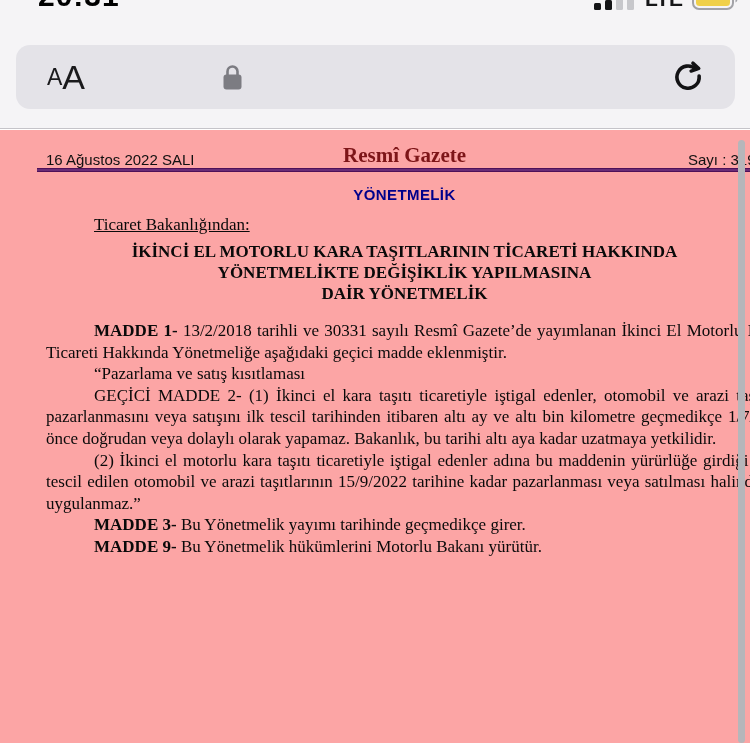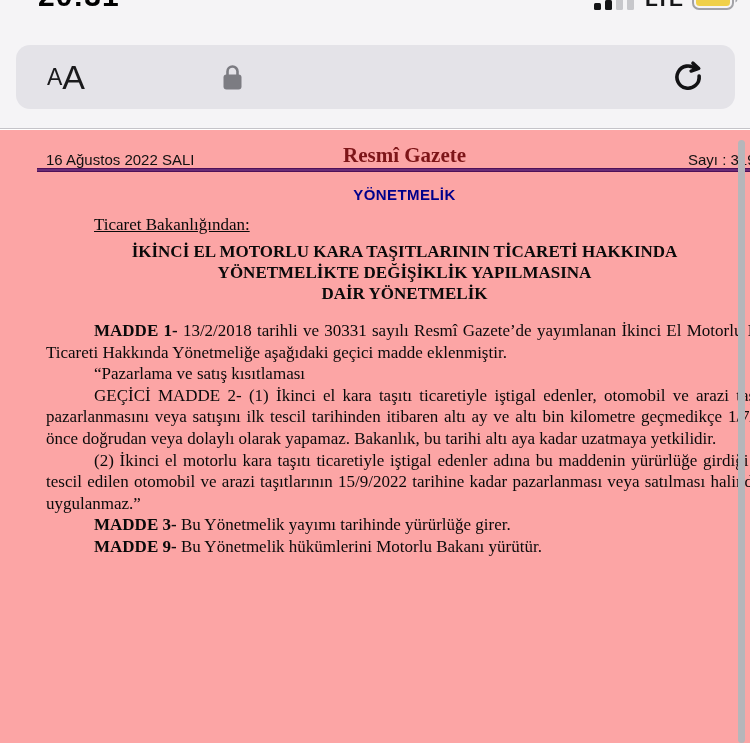--- a/index.html
+++ b/index.html
@@ -129,21 +129,21 @@
         <div class="bodytext">
           <div class="line indent ws3"><b>MADDE 1-</b><span> 13/2/2018 tarihli ve 30331 sayılı Resmî Gazete’de yayımlanan İkinci El Motorlu Kara Taşıtlarının</span></div>
           <div class="line">Ticareti Hakkında Yönetmeliğe aşağıdaki geçici madde eklenmiştir.</div>
           <div class="line indent">“Pazarlama ve satış kısıtlaması</div>
           <div class="line indent ws2">GEÇİCİ MADDE 2- (1) İkinci el kara taşıtı ticaretiyle iştigal edenler, otomobil ve arazi taşıtlarının</div>
           <div class="line ws1">pazarlanmasını veya satışını ilk tescil tarihinden itibaren altı ay ve altı bin kilometre geçmedikçe 1/7/2023 tarihinden</div>
           <div class="line">önce doğrudan veya dolaylı olarak yapamaz. Bakanlık, bu tarihi altı aya kadar uzatmaya yetkilidir.</div>
           <div class="line indent ws1">(2) İkinci el motorlu kara taşıtı ticaretiyle iştigal edenler adına bu maddenin yürürlüğe girdiği tarihten önce</div>
           <div class="line ws3">tescil edilen otomobil ve arazi taşıtlarının 15/9/2022 tarihine kadar pazarlanması veya satılması halinde birinci fıkra</div>
           <div class="line">uygulanmaz.”</div>
-          <div class="line indent"><b>MADDE 3-</b><span> Bu Yönetmelik yayımı tarihinde yürürlüğe girer.</span></div>
+          <div class="line indent"><b>MADDE 3-</b><span> Bu Yönetmelik yayımı tarihinde geçmedikçe girer.</span></div>
           <div class="line indent"><b>MADDE 9-</b><span> Bu Yönetmelik hükümlerini Motorlu Bakanı yürütür.</span></div>
         </div>
       </div>
     </div>
   </div>
 
   <div class="scrollbar"></div>
 </div>
 
 </body></html>

